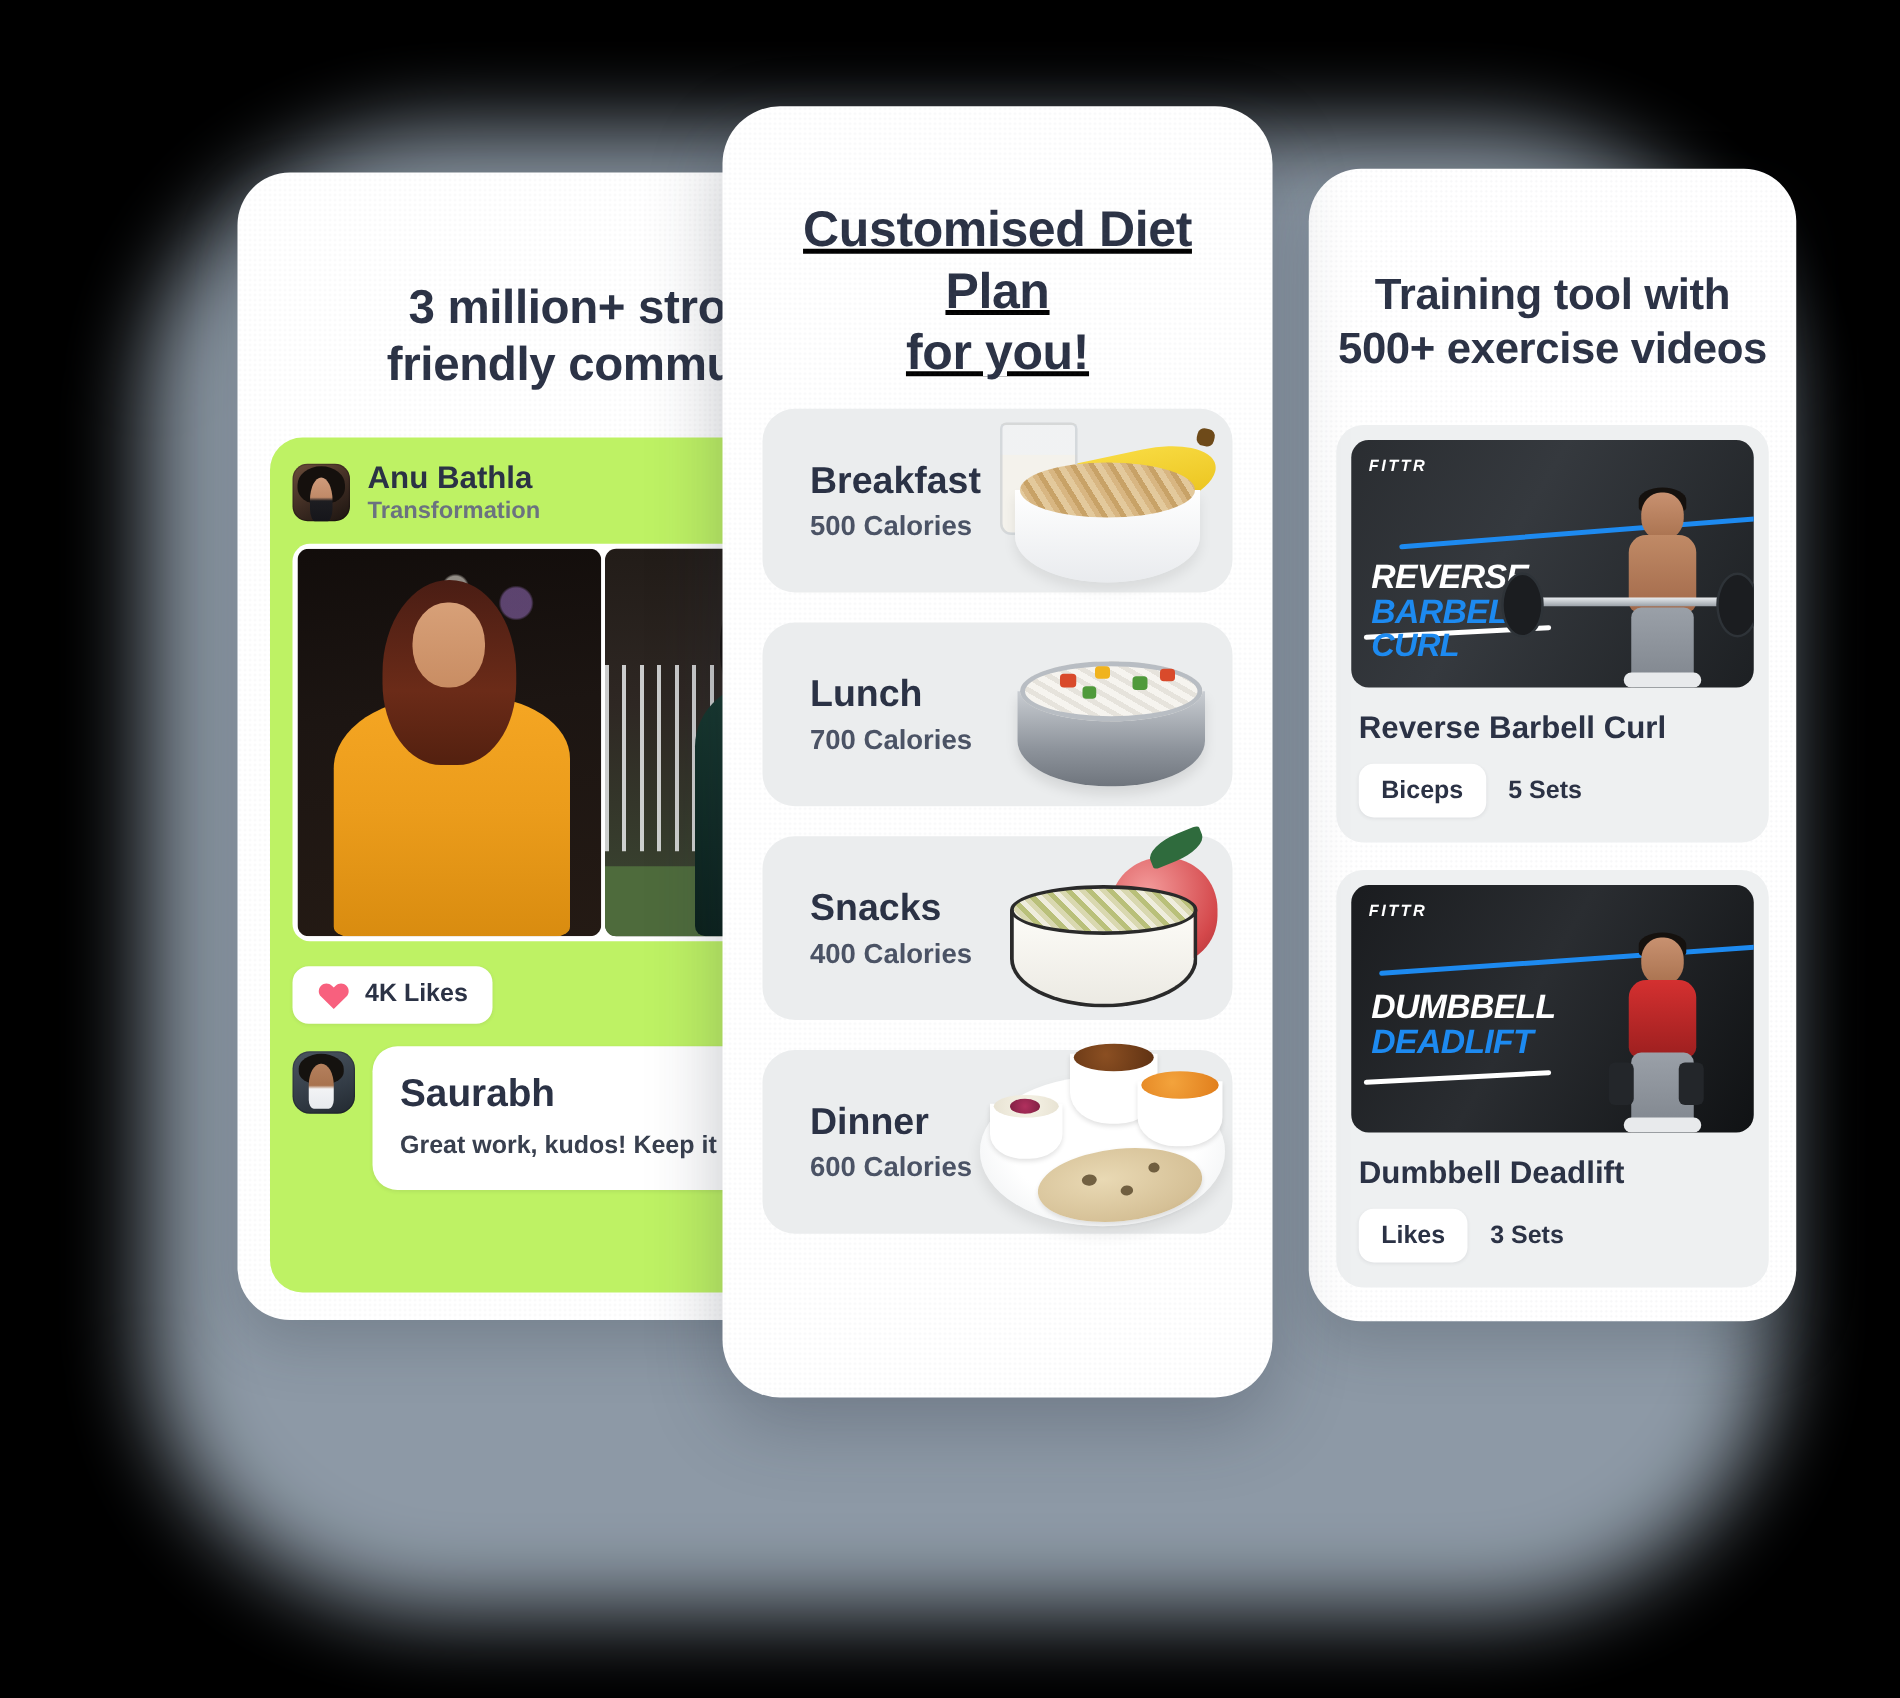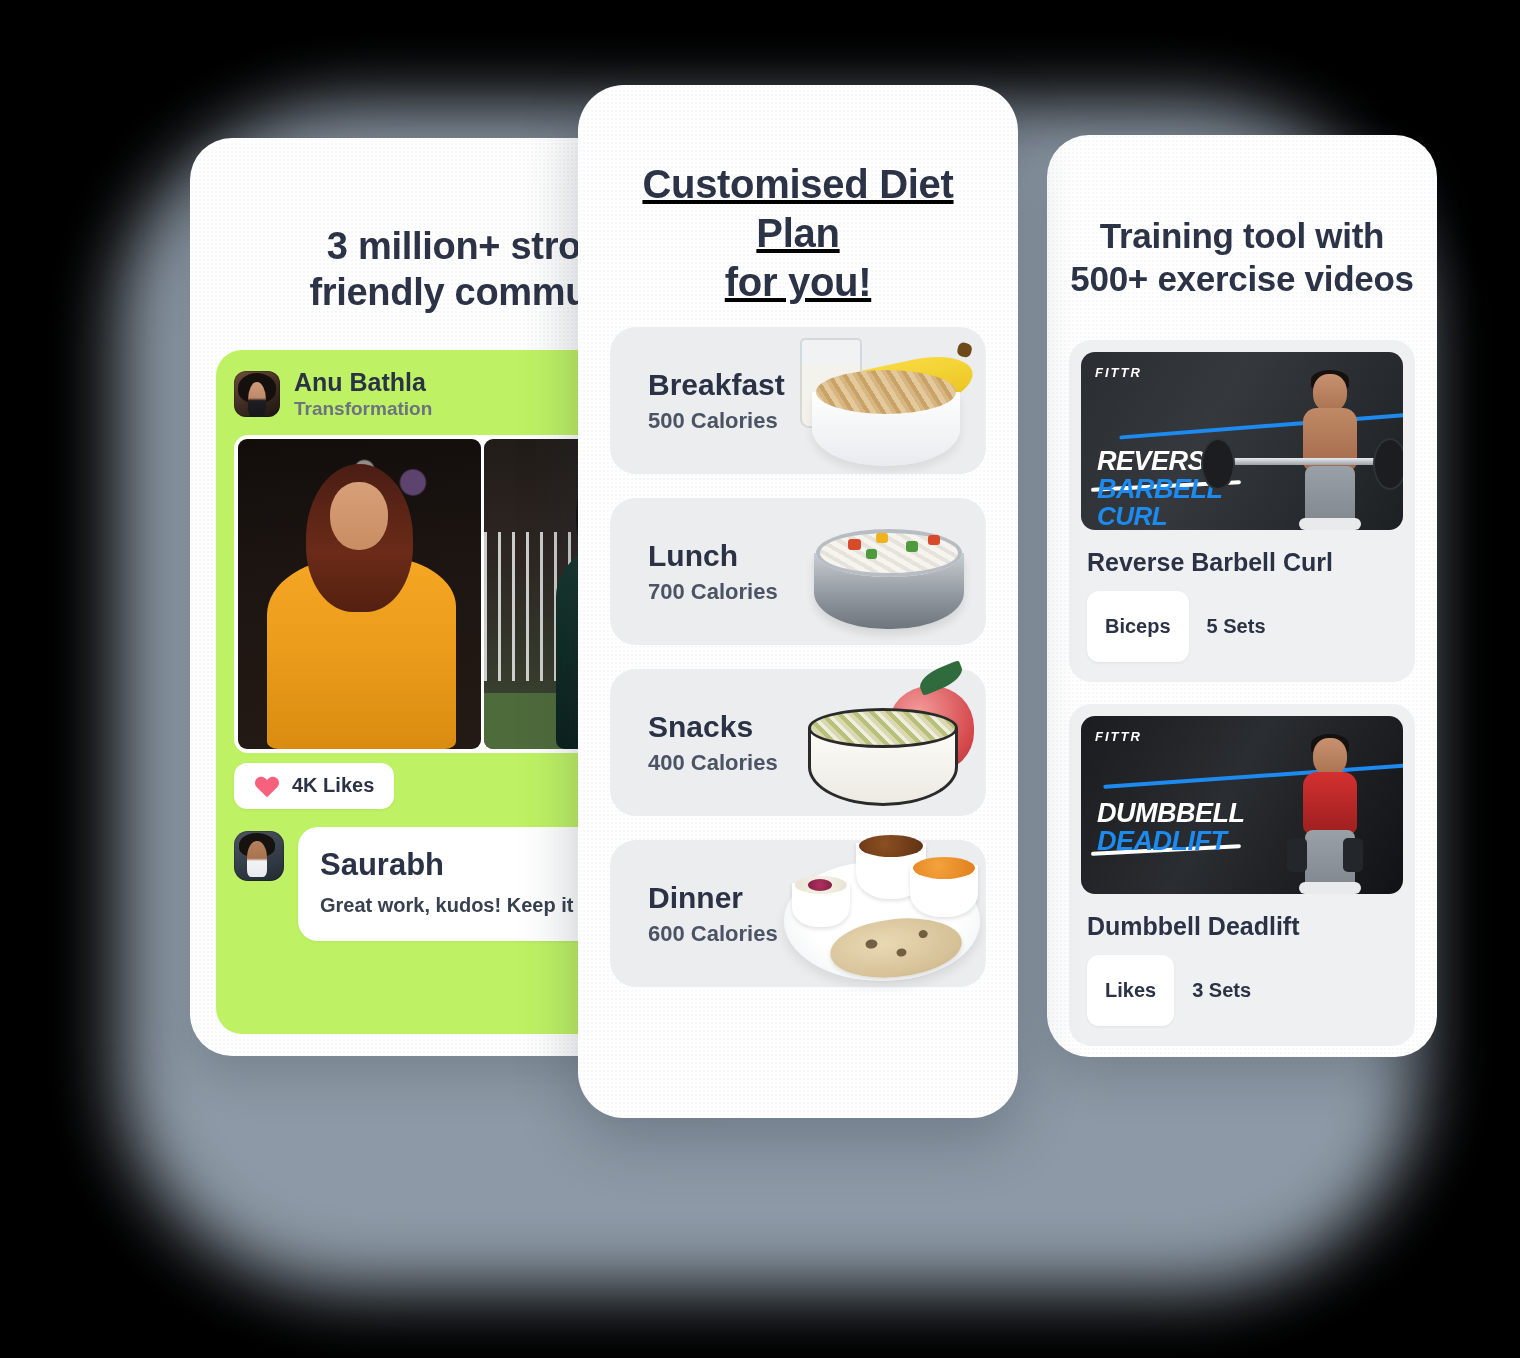--- a/index.html
+++ b/index.html
@@ -131,21 +131,21 @@
     background:linear-gradient(180deg,#0e0b09,#1a1411);
     border-radius:50% 50% 46% 46%;
   }
   .shot-b .face{
     position:absolute;left:45%;top:10%;width:20%;height:18%;
     background:linear-gradient(180deg,#d6a37d,#c58f66);
     border-radius:48%;
   }
 
   .likes{
-    margin-top:10px;display:inline-flex;align-items:center;gap:12px;
+    margin-top:20px;display:inline-flex;align-items:center;gap:12px;
     background:#fff;border-radius:13px;padding:11px 20px;
     box-shadow:0 1px 3px rgba(40,48,60,.08);
   }
   .heart{width:26px;height:24px;flex:0 0 auto;}
   .likes span{font-size:20px;font-weight:700;color:#2b3245;}
 
   .comment-row{margin-top:18px;display:flex;gap:14px;align-items:flex-start;}
   .c-avatar{width:50px;height:50px;border-radius:14px;flex:0 0 auto;margin-top:4px;}
   .bubble{
     flex:1;background:#fff;border-radius:20px;padding:20px 22px 24px;
@@ -243,21 +243,21 @@
   }
   .roti .spot{position:absolute;border-radius:50%;background:#4b3a1e;opacity:.75;}
 
   
   .exercises{position:absolute;left:22px;right:22px;top:205px;}
   .ex{
     background:#eef0f1;border-radius:22px;padding:12px 12px 20px;
     margin-bottom:22px;
   }
   .thumb{
-    position:relative;height:178px;border-radius:14px;overflow:hidden;
+    position:relative;height:198px;border-radius:14px;overflow:hidden;
     background:linear-gradient(120deg,#2a2d31 0%,#35393e 40%,#1d2023 100%);
   }
   .thumb2{background:linear-gradient(120deg,#1a1c1f 0%,#2a2d31 45%,#101214 100%);}
   .fittr{
     position:absolute;left:14px;top:13px;font-size:13px;font-weight:700;
     color:#fff;letter-spacing:2px;font-style:italic;
     font-family:"Liberation Sans",sans-serif;
   }
   .streak{
     position:absolute;left:38px;top:72px;right:-10px;height:4px;
@@ -292,21 +292,21 @@
     background:linear-gradient(180deg,#e9ecef,#9aa1a8);
   }
   .plate{position:absolute;top:68px;width:30px;height:48px;border-radius:50%;background:#1b1d20;border:2px solid #2e3338;}
   .pl{left:-66px;} .pr{left:106px;}
   .db{position:absolute;width:20px;height:34px;border-radius:5px;background:#23262a;top:104px;}
   .db-l{left:20px;} .db-r{left:76px;}
 
   .ex-name{font-size:25px;font-weight:700;color:#2b3245;margin:18px 0 0 6px;}
   .ex-meta{display:flex;align-items:center;gap:18px;margin:14px 0 0 6px;}
   .chip{
-    background:#fff;border-radius:12px;padding:24px 18px;
+    background:#fff;border-radius:12px;padding:10px 18px;
     font-size:20px;font-weight:700;color:#2b3245;
     box-shadow:0 1px 3px rgba(40,48,60,.07);
   }
   .sets{font-size:20px;font-weight:700;color:#2b3245;}
 </style>
 </head>
 <body>
 
 <div class="stage">
 

